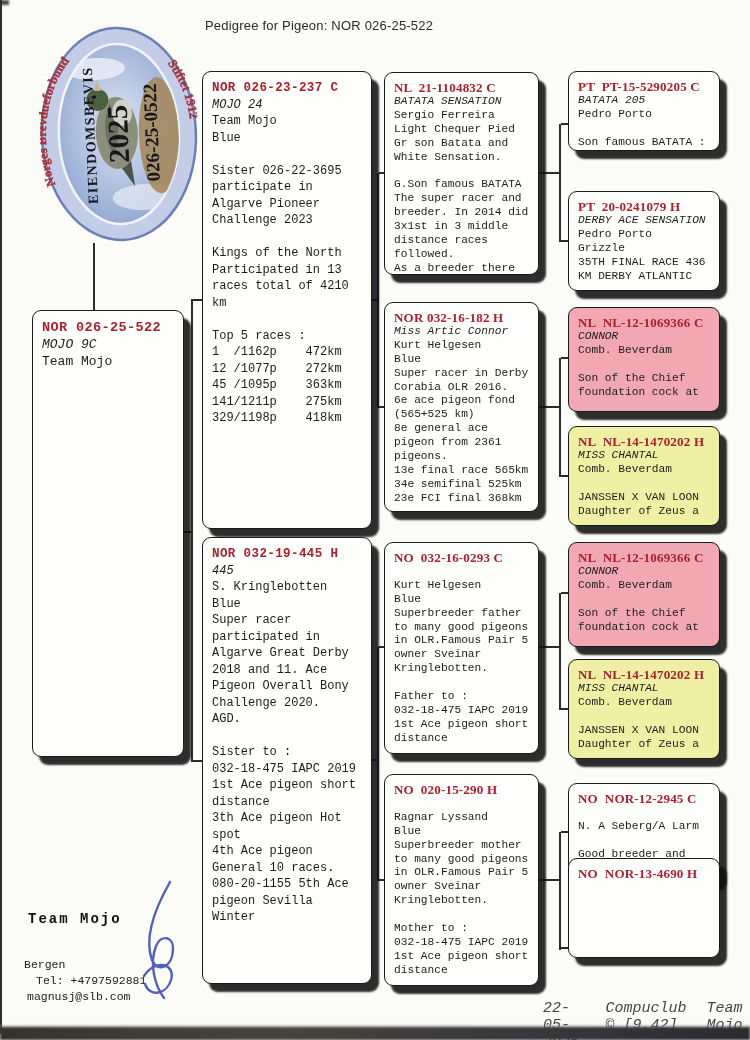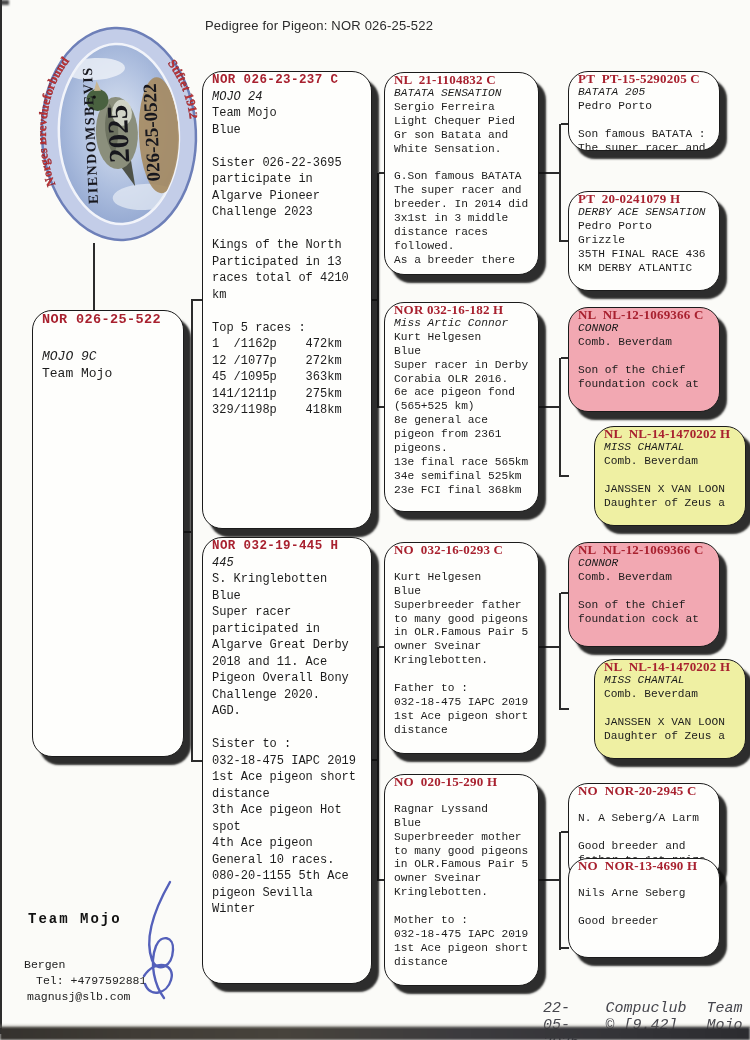--- a/index.html
+++ b/index.html
@@ -11,33 +11,33 @@
     color:#1c1c1c;
   }
   .page-title {
     position:absolute; left:205px; top:18px;
     font-family:"Liberation Sans", sans-serif;
     font-size:13px; color:#2b2b2b; letter-spacing:0.2px;
   }
   
   .box {
     position:absolute; background:#fefefc;
-    border:1.5px solid #1b1b1b; border-radius:20px;
-    padding:0 6px 6px 9px;
+    border:1.5px solid #1b1b1b; border-radius:9px;
+    padding:8px 6px 6px 9px;
     box-shadow:7px 8px 2px rgba(16,16,16,0.88);
     overflow:hidden;
   }
   .bg-pink   { background:#f2a8b2; }
-  .bg-yellow { background:#eff0a3;margin-left:26px; }
+  .bg-yellow { background:#eff0a3; }
   .ring { color:#a8212f; font-weight:bold; white-space:pre; }
   .name { font-style:italic; white-space:pre; }
   .body { white-space:pre; }
   .g1 { font-size:13px;  line-height:17px; }
   .g1 .ring { font-size:13.5px; letter-spacing:0.4px; }
-  .g1 .name { min-height:17px;margin-top:20px; }
+  .g1 .name { min-height:17px; }
   .g2 { font-size:12px;  line-height:16.5px; }
   .g2 .ring { font-size:12.5px; letter-spacing:0.4px; }
   .g2 .name { min-height:16.5px; }
   .g3, .g4 { font-size:11.2px; line-height:13.9px; }
   .g3 .ring, .g4 .ring { font-size:13px; letter-spacing:0.2px;font-family:Liberation Serif, serif; }
   .g3 .name, .g4 .name { min-height:13.9px; }
   
   .ln { position:absolute; background:#2b2b2b; }
   
   .team-name {
@@ -312,33 +312,30 @@
 </div>
 <div class="box g4 bg-yellow" style="left:568px;top:659px;width:152px;height:100px">
   <div class="ring">NL  NL-14-1470202 H</div>
   <div class="name">MISS CHANTAL</div>
   <div class="body">Comb. Beverdam
 
 JANSSEN X VAN LOON
 Daughter of Zeus a</div>
 </div>
 <div class="box g4" style="left:568px;top:783px;width:152px;height:100px">
-  <div class="ring">NO  NOR-20-2945 C</div>
+  <div class="ring">NO  NOR-12-2945 C</div>
   <div class="name"></div>
   <div class="body">N. A Seberg/A Larm
 
 Good breeder and
 father to 1st prize</div>
 </div>
 <div class="box g4" style="left:568px;top:858px;width:152px;height:100px">
   <div class="ring">NO  NOR-13-4690 H</div>
   <div class="name"></div>
-  <div class="body">Nils Arne Seberg
-
-Good breeder</div>
 </div>
 
 <div class="team-name">Team Mojo</div>
 <div class="contact-line" style="left:24px;top:958px">Bergen</div>
 <div class="contact-line" style="left:36px;top:974px">Tel: +4797592881</div>
 <div class="contact-line" style="left:27px;top:990px">magnusj@slb.com</div>
 
 <div class="sig-wrap">
   <svg width="58" height="132" viewBox="0 0 58 132">
     <g fill="none" stroke="#4653b5" stroke-width="2.4" stroke-linecap="round" opacity="0.92">

